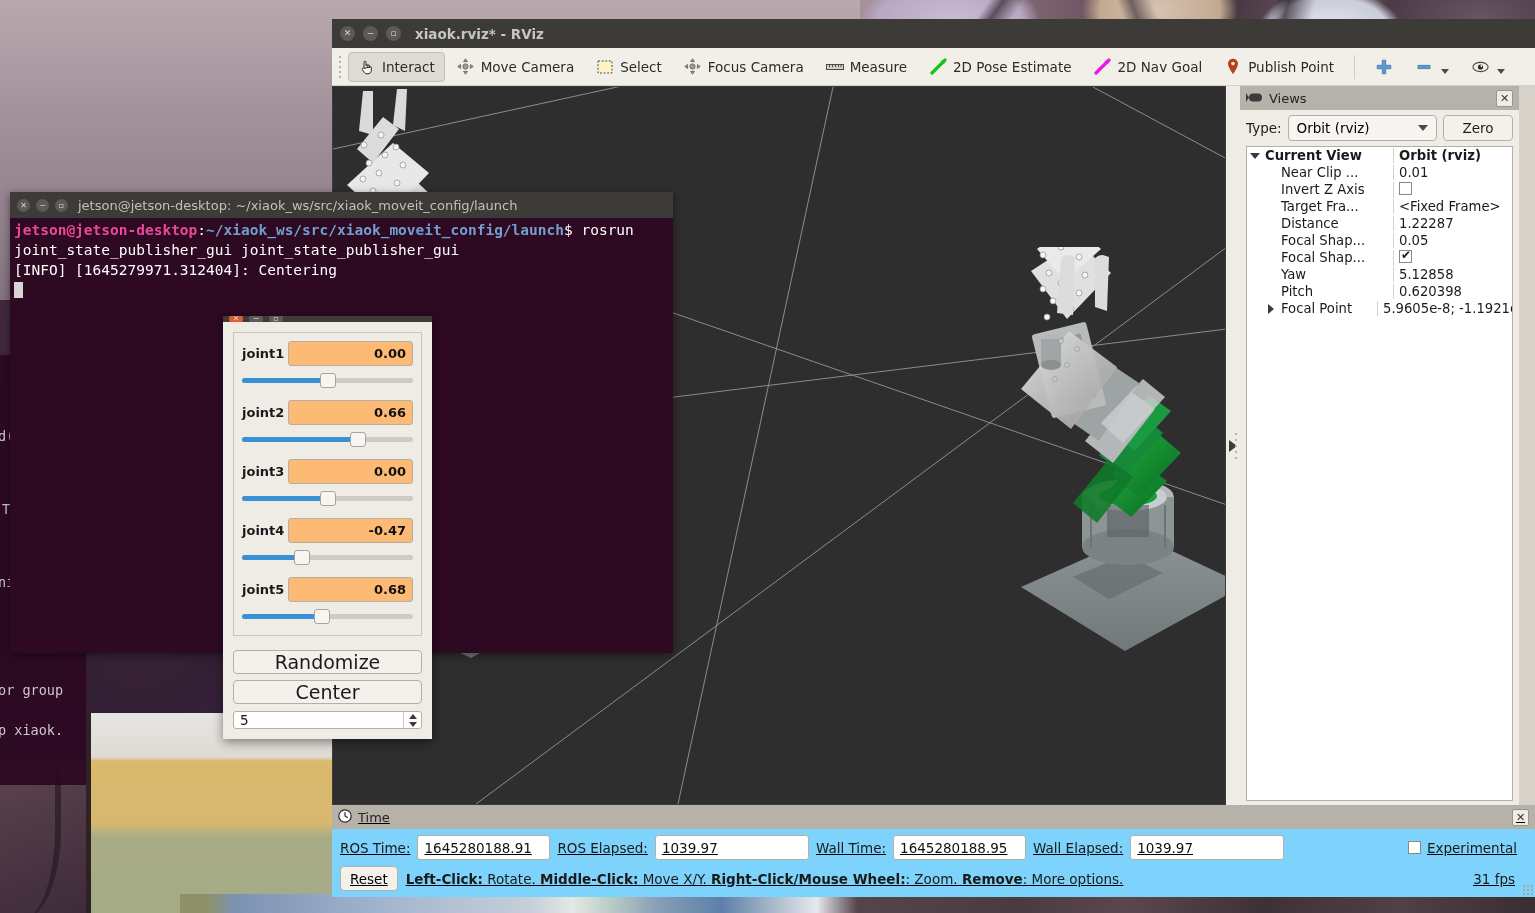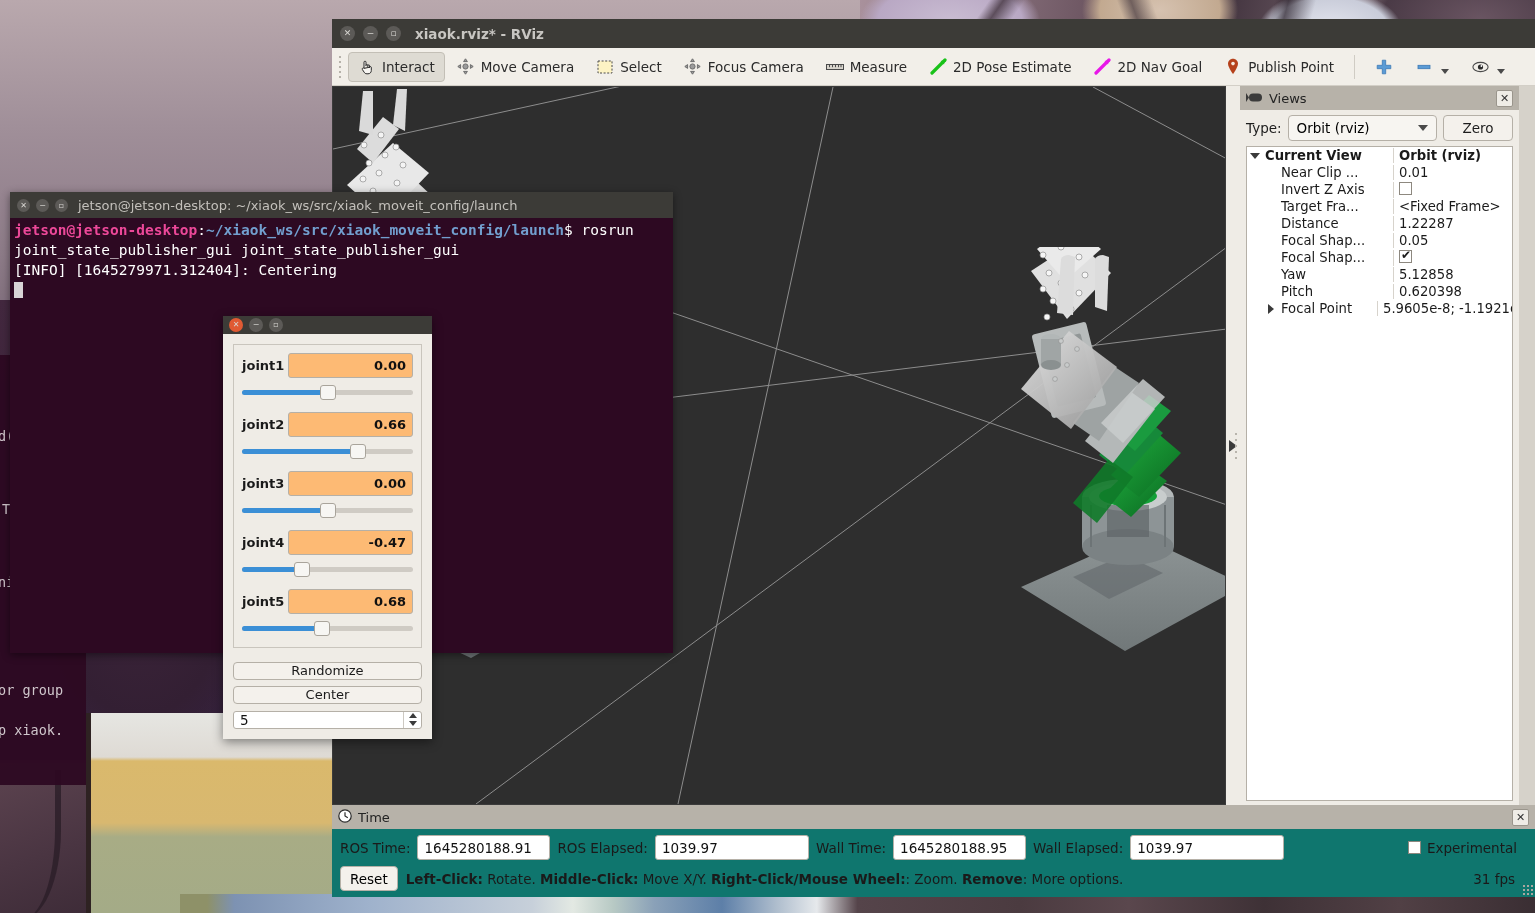--- a/index.html
+++ b/index.html
@@ -171,21 +171,21 @@
               border-bottom:5px solid transparent;border-left:6px solid #3a3a3a;}
   .indent { width:16px; flex:0 0 auto;}
   .cbox { width:13px;height:13px;border:1px solid #8d887f;background:#fff;
           display:inline-block; position:relative; }
   .cbox.on:after{ content:"✔"; position:absolute; left:1px; top:-3px;
                   font-size:12px; color:#1a1a1a; }
   .vbtn-row { display:flex; gap:5px; padding:4px 6px 7px 6px; }
   .vbtn-row .vbtn{ flex:1; }
 
   
-  #time { height:auto; background:#0f766e; }
+  #time { height:auto; background:#7dd3fc;text-decoration:underline; }
   .time-fields { display:flex; align-items:center; gap:7px; padding:6px 8px 2px 8px;
                  font-size:13.5px; color:#1a1a1a; }
   .tfield { background:#ffffff; border:1px solid #b5b0a7; border-radius:3px;
             height:25px; display:flex; align-items:center; padding:0 6px;
             font-size:13.5px; color:#111; }
   .tfield.w1 { width:133px; }
   .tfield.w2 { width:154px; }
   .exp-wrap { margin-left:auto; display:flex; align-items:center; gap:6px; padding-right:10px;}
   .time-help { display:flex; align-items:center; gap:8px; padding:4px 8px 6px 8px;
                font-size:13.5px; color:#1a1a1a; }
@@ -234,21 +234,21 @@
           border-radius:3px; display:flex; align-items:center; justify-content:flex-end;
           padding:0 6px; font-size:13px; font-weight:bold; color:#111; }
   .slider { height:18px; position:relative; margin:0 0 11px 0; }
   .slider .track { position:absolute; left:0; right:0; top:7px; height:5px;
                    background:#cfcbc4; border-radius:3px; }
   .slider .fill  { position:absolute; left:0; top:7px; height:5px;
                    background:#3b8fd6; border-radius:3px; }
   .slider .thumb { position:absolute; top:2px; width:16px; height:15px;
                    background:#f7f6f3; border:1px solid #a9a49b; border-radius:3px; }
   .jbtn { margin:6px 10px 0 10px; height:26px; background:#f4f1ec;
-          border:1px solid #b5b0a7; border-radius:4px; font-size:13px;
+          border:1px solid #b5b0a7; border-radius:4px; font-size:19px;
           cursor:pointer; color:#1a1a1a; font-family:"DejaVu Sans", sans-serif; }
   .jspin { margin:7px 10px 10px 10px; height:26px; background:#fff;
            border:1px solid #b5b0a7; border-radius:3px; display:flex;
            align-items:center; }
   .jspin .v { flex:1; padding-left:6px; font-size:13.5px; color:#111; }
   .jspin .btns { width:18px; height:100%; border-left:1px solid #cdc9c2;
                  display:flex; flex-direction:column; }
   .jspin .btns div { flex:1; display:flex; align-items:center; justify-content:center;
                      cursor:pointer; }
   .ar-up { width:0;height:0;border-left:4px solid transparent;

